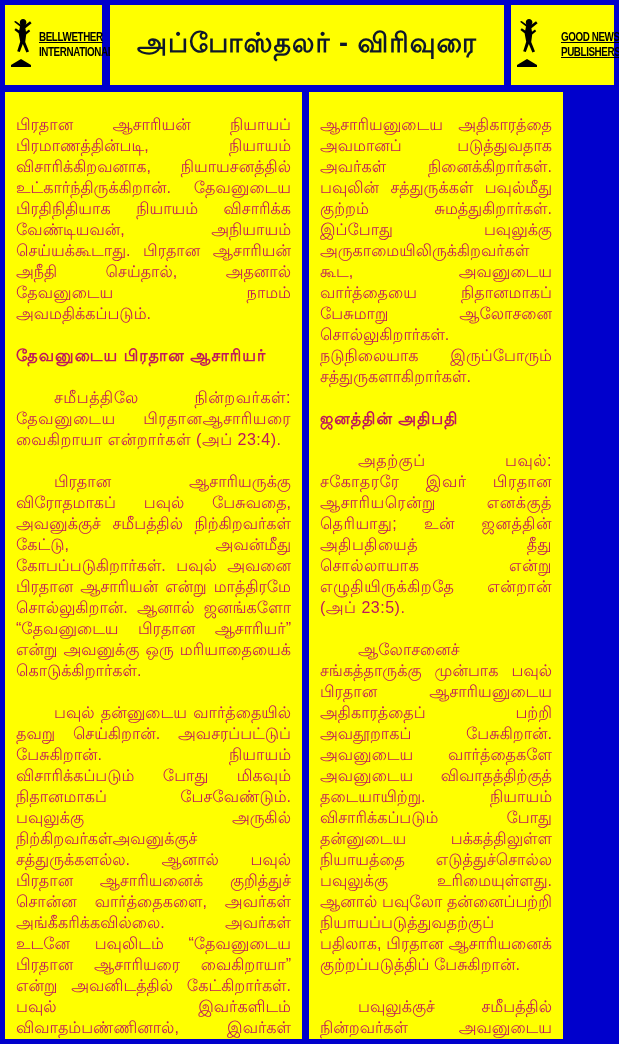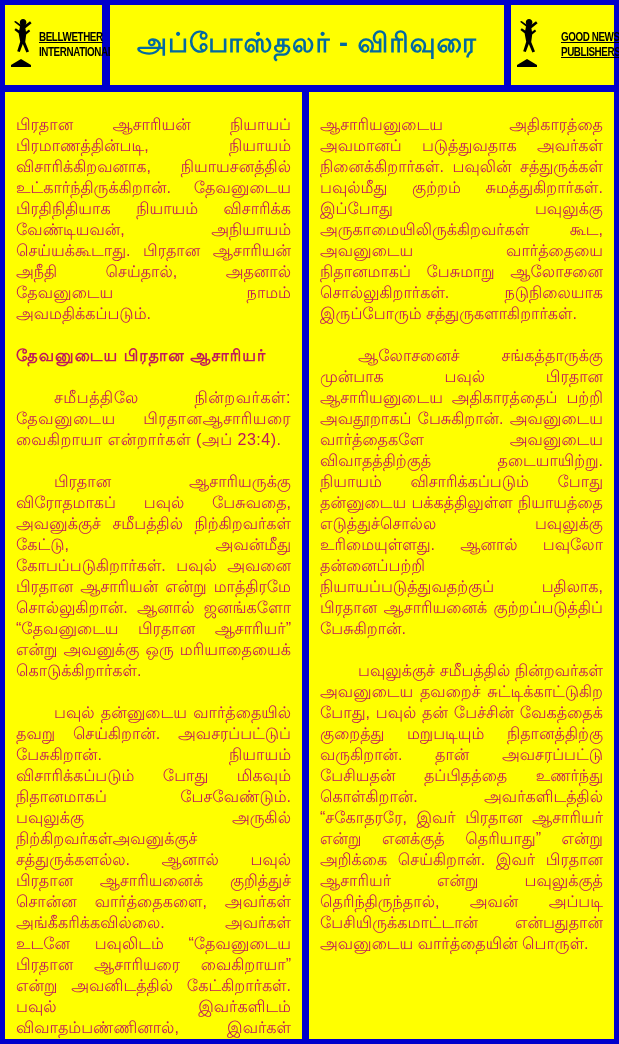--- a/index.html
+++ b/index.html
@@ -17,21 +17,21 @@
   .logo-box .figure { flex: 0 0 auto; display: block; }
   .logo-text { display: flex; flex-direction: column; line-height: 1.25; }
   .logo-text span {
     font-weight: bold; font-size: 12px; letter-spacing: -0.5px;
     color: #000; white-space: nowrap;
     transform: scaleX(0.82); transform-origin: left center;
   }
   .logo-text .u { text-decoration: underline; }
 
   .title-box { display: flex; flex-direction: column; align-items: center; justify-content: center; gap: 6px; }
-  .title-tamil { font-size: 27px; font-weight: bold; color: #0369a1; letter-spacing: 1px; }
+  .title-tamil { font-size: 27px; font-weight: bold; color: #0f172a; letter-spacing: 1px; }
   .title-english {
     font-family: "Liberation Serif", "DejaVu Serif", serif;
     font-size: 26px; font-weight: bold; color: #000; letter-spacing: 1px;
   }
 
   
   .column { padding: 22px 11px 10px 11px; overflow: hidden; }
   .para {
     color: #be185d; font-size: 16px; line-height: 21px;
     text-align: justify; margin: 0 0 21px 0;
@@ -77,19 +77,21 @@
 
   <div class="box column" id="col-left" style="left:5px; top:92px; width:297px; height:947px;">
       <div class="para body">பிரதான ஆசாரியன் நியாயப் பிரமாணத்தின்படி, நியாயம் விசாரிக்கிறவனாக, நியாயசனத்தில் உட்கார்ந்திருக்கிறான். தேவனுடைய பிரதிநிதியாக நியாயம் விசாரிக்க வேண்டியவன், அநியாயம் செய்யக்கூடாது. பிரதான ஆசாரியன் அநீதி செய்தால், அதனால் தேவனுடைய நாமம் அவமதிக்கப்படும்.</div>
       <div class="para heading">தேவனுடைய பிரதான ஆசாரியர்</div>
       <div class="para quote indent">சமீபத்திலே நின்றவர்கள்: தேவனுடைய பிரதானஆசாரியரை வைகிறாயா என்றார்கள் (அப் 23:4).</div>
       <div class="para body indent">பிரதான ஆசாரியருக்கு விரோதமாகப் பவுல் பேசுவதை, அவனுக்குச் சமீபத்தில் நிற்கிறவர்கள் கேட்டு, அவன்மீது கோபப்படுகிறார்கள். பவுல் அவனை பிரதான ஆசாரியன் என்று மாத்திரமே சொல்லுகிறான். ஆனால் ஜனங்களோ “தேவனுடைய பிரதான ஆசாரியர்” என்று அவனுக்கு ஒரு மரியாதையைக் கொடுக்கிறார்கள்.</div>
       <div class="para body indent">பவுல் தன்னுடைய வார்த்தையில் தவறு செய்கிறான். அவசரப்பட்டுப் பேசுகிறான். நியாயம் விசாரிக்கப்படும் போது மிகவும் நிதானமாகப் பேசவேண்டும். பவுலுக்கு அருகில் நிற்கிறவர்கள்அவனுக்குச் சத்துருக்களல்ல. ஆனால் பவுல் பிரதான ஆசாரியனைக் குறித்துச் சொன்ன வார்த்தைகளை, அவர்கள் அங்கீகரிக்கவில்லை. அவர்கள் உடனே பவுலிடம் “தேவனுடைய பிரதான ஆசாரியரை வைகிறாயா” என்று அவனிடத்தில் கேட்கிறார்கள். பவுல் இவர்களிடம் விவாதம்பண்ணினால், இவர்கள் பவுலுக்குத் சத்துரு ஆவார்கள்.</div>
       <div class="para body indent">நம்முடைய வார்த்தைகளை நாம் நிதானமாகப் பேசவில்லையென்றால், நம்முடைய சத்துருக்களின் எண்ணிக்கை அதிகரிக்கும். பவுல் பிரதான</div>
     </div>
 
-  <div class="box column" id="col-right" style="left:309px; top:92px; width:305px; height:947px;">
+  <div class="box column" id="col-right" style="left:309px; top:92px; width:254px; height:947px;">
       <div class="para body">ஆசாரியனுடைய அதிகாரத்தை அவமானப் படுத்துவதாக அவர்கள் நினைக்கிறார்கள். பவுலின் சத்துருக்கள் பவுல்மீது குற்றம் சுமத்துகிறார்கள். இப்போது பவுலுக்கு அருகாமையிலிருக்கிறவர்கள் கூட, அவனுடைய வார்த்தையை நிதானமாகப் பேசுமாறு ஆலோசனை சொல்லுகிறார்கள். நடுநிலையாக இருப்போரும் சத்துருகளாகிறார்கள்.</div>
+      <div class="para heading">ஜனத்தின் அதிபதி</div>
+      <div class="para quote indent">அதற்குப் பவுல்: சகோதரரே இவர் பிரதான ஆசாரியரென்று எனக்குத் தெரியாது; உன் ஜனத்தின் அதிபதியைத் தீது சொல்லாயாக என்று எழுதியிருக்கிறதே என்றான் (அப் 23:5).</div>
       <div class="para body indent">ஆலோசனைச் சங்கத்தாருக்கு முன்பாக பவுல் பிரதான ஆசாரியனுடைய அதிகாரத்தைப் பற்றி அவதூறாகப் பேசுகிறான். அவனுடைய வார்த்தைகளே அவனுடைய விவாதத்திற்குத் தடையாயிற்று. நியாயம் விசாரிக்கப்படும் போது தன்னுடைய பக்கத்திலுள்ள நியாயத்தை எடுத்துச்சொல்ல பவுலுக்கு உரிமையுள்ளது. ஆனால் பவுலோ தன்னைப்பற்றி நியாயப்படுத்துவதற்குப் பதிலாக, பிரதான ஆசாரியனைக் குற்றப்படுத்திப் பேசுகிறான்.</div>
       <div class="para body indent">பவுலுக்குச் சமீபத்தில் நின்றவர்கள் அவனுடைய தவறைச் சுட்டிக்காட்டுகிற போது, பவுல் தன் பேச்சின் வேகத்தைக் குறைத்து மறுபடியும் நிதானத்திற்கு வருகிறான். தான் அவசரப்பட்டு பேசியதன் தப்பிதத்தை உணர்ந்து கொள்கிறான். அவர்களிடத்தில் “சகோதரரே, இவர் பிரதான ஆசாரியர் என்று எனக்குத் தெரியாது” என்று அறிக்கை செய்கிறான். இவர் பிரதான ஆசாரியர் என்று பவுலுக்குத் தெரிந்திருந்தால், அவன் அப்படி பேசியிருக்கமாட்டான் என்பதுதான் அவனுடைய வார்த்தையின் பொருள்.</div>
     </div>
 
 </div>
 
 </body></html>

